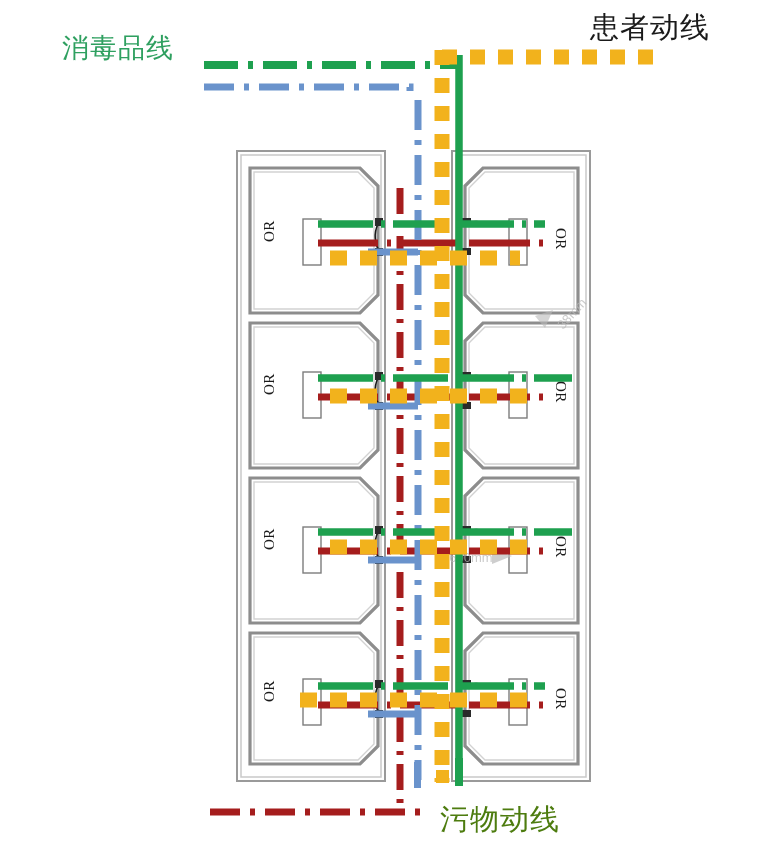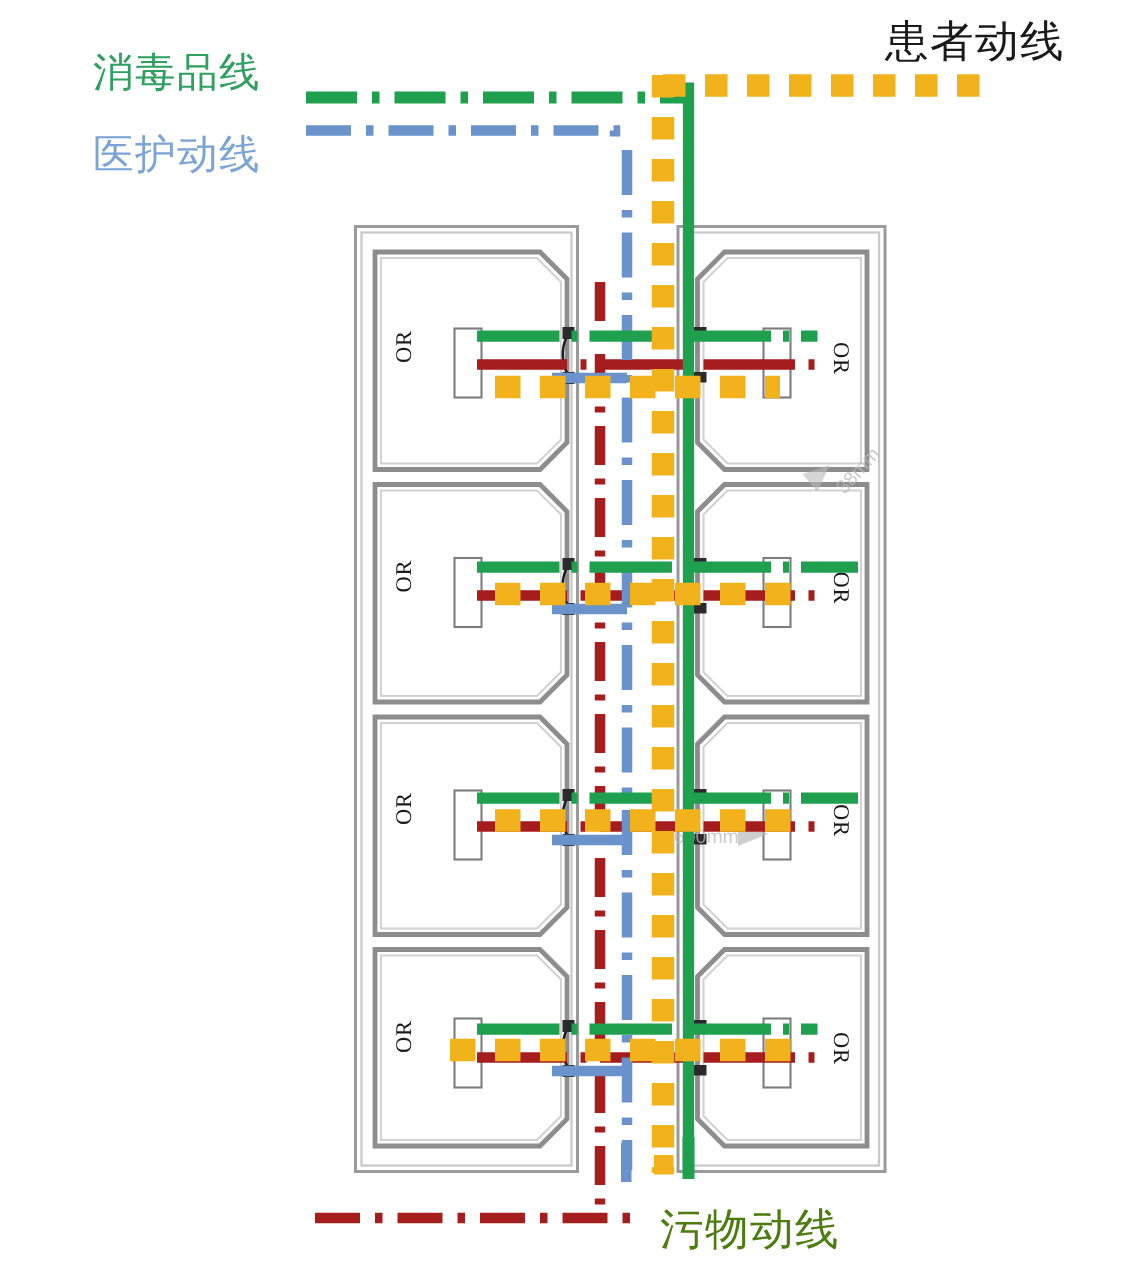--- a/index.html
+++ b/index.html
@@ -37,21 +37,20 @@
     opacity:.75;
   }
 </style>
 </head>
 <body>
 
 <div id="stage">
 
   <div class="legend-label" id="lbl-sterile">消毒品线</div>
 
-  <div class="legend-label" id="lbl-staff">医护动线</div>
 
   <div class="legend-label" id="lbl-patient">患者动线</div>
 
   <div class="legend-label" id="lbl-waste">污物动线</div>
 
   <svg width="764" height="857" viewBox="0 0 764 857">
 
     <defs>
       
     </defs>

